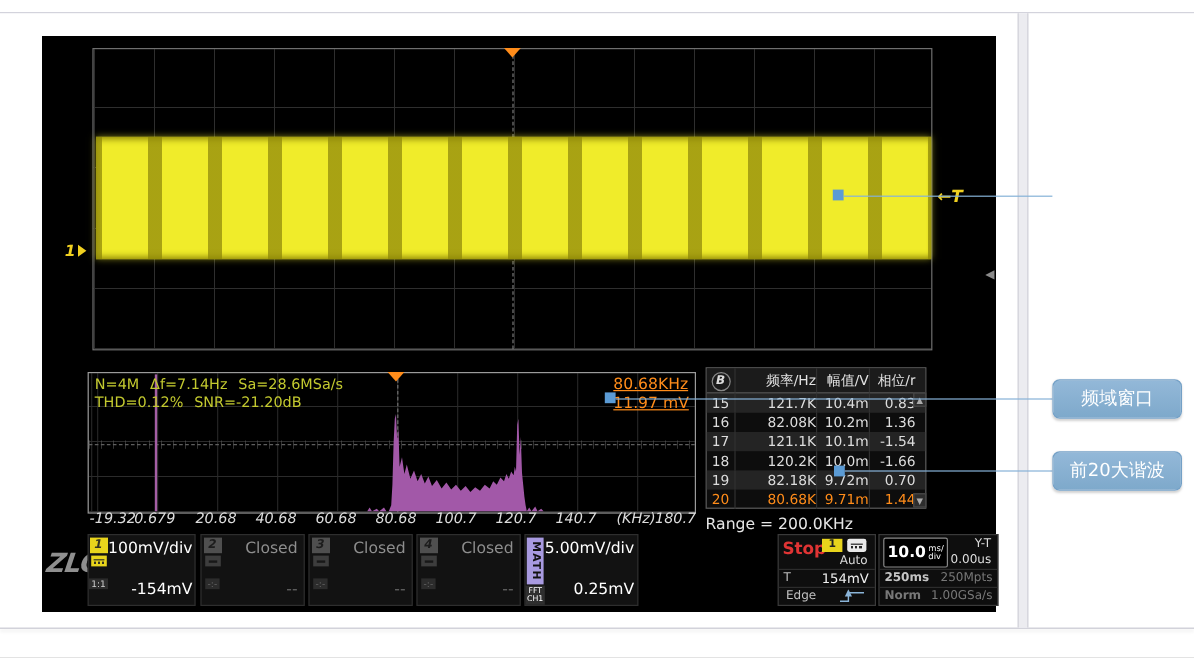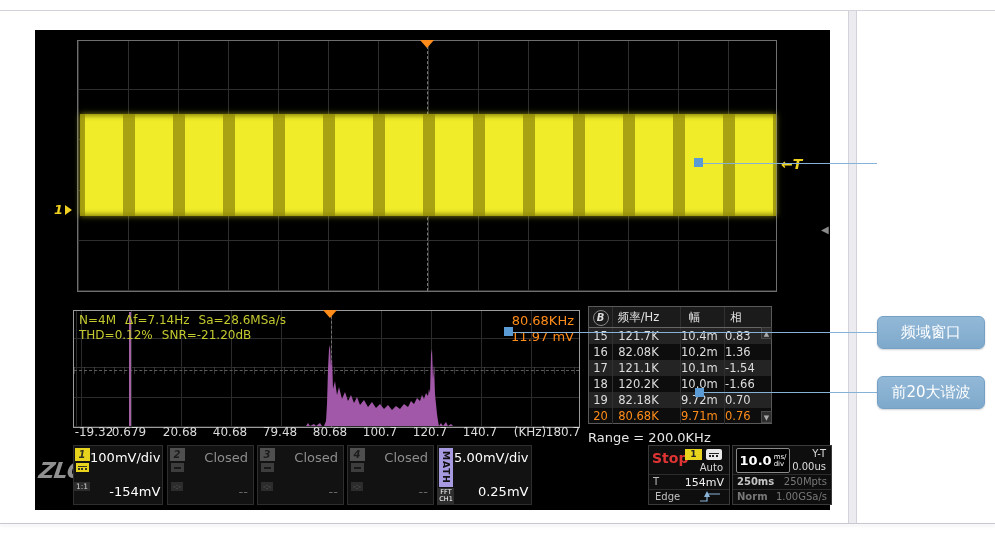--- a/index.html
+++ b/index.html
@@ -45,36 +45,36 @@
       repeating-linear-gradient(0deg,#2b2b2b 0 1px,transparent 1px 29.3px);
     background-position:7px 0,0 0;}
   .fft-centerline{position:absolute;left:257px;top:0;height:100%;width:0;border-left:1px dashed #707070;}
   .fft-crosshair{position:absolute;left:0;top:59px;width:100%;height:0;border-top:1px dashed #5e5e5e;}
   .fft-ticks{position:absolute;left:0;top:56px;width:100%;height:7px;
       background:repeating-linear-gradient(90deg,#555 0 1px,transparent 1px 10px);opacity:.6;}
   .dc-line{position:absolute;left:55px;top:1px;width:2px;height:114px;background:#a55fa5;}
   .fft-svg{position:absolute;left:0;bottom:0;}
   .fft-info{position:absolute;left:5px;top:2px;color:#c3c92f;font-size:12px;line-height:15px;white-space:nowrap;}
   .fft-info span{margin-right:9px;}
-  .fft-readout{position:absolute;right:5px;top:2px;text-align:right;color:#ff8c1a;font-size:13px;line-height:16px;}
-  .fft-axis{position:absolute;left:38px;top:395px;width:507px;height:16px;color:#dcdcdc;font-size:12px;}
+  .fft-readout{position:absolute;right:5px;top:2px;color:#ff8c1a;font-size:13px;line-height:16px;text-decoration:underline;}
+  .fft-axis{position:absolute;left:38px;top:395px;width:507px;height:16px;color:#dcdcdc;font-size:12px;font-style:italic;}
   .fft-axis span{position:absolute;transform:translateX(-50%);white-space:nowrap;}
   .fft-axis span:nth-child(1){left:21px}.fft-axis span:nth-child(2){left:56px}
   .fft-axis span:nth-child(3){left:107px}.fft-axis span:nth-child(4){left:157px}
   .fft-axis span:nth-child(5){left:207px}.fft-axis span:nth-child(6){left:257px}
   .fft-axis span:nth-child(7){left:307px}.fft-axis span:nth-child(8){left:357px}
   .fft-axis span:nth-child(9){left:407px}.fft-axis span:nth-child(10){left:457px}
   .fft-axis span:nth-child(11){left:490px}
 
   
   .htable{position:absolute;left:553px;top:276px;width:184px;height:118px;border:1px solid #5a5a5a;
       box-sizing:border-box;background:#0d0d0d;font-size:11.5px;color:#ddd;}
   .ht-row{display:flex;height:16px;line-height:16px;}
   .ht-head{height:20px;line-height:20px;background:#1b1b1b;border-bottom:1px solid #666;color:#e2e2e2;}
-  .ht-c{box-sizing:border-box;border-right:1px solid #303030;padding-right:16px;text-align:center;overflow:hidden;}
+  .ht-c{box-sizing:border-box;border-right:1px solid #303030;padding-right:0;text-align:right;overflow:hidden;}
   .c-n{width:24px;text-align:center;padding-right:0;}
   .c-f{width:68px;}.c-a{width:44px;}.c-p{width:38px;border-right:none;}
   .ht-row:nth-child(even):not(.ht-head){background:#242424;}
   .ht-row.active{color:#ff8c1a;}
   .b-icon{display:inline-block;width:14px;height:14px;border:1px solid #888;border-radius:50%;
       font-size:10px;line-height:14px;font-style:italic;font-weight:bold;color:#ddd;text-align:center;vertical-align:middle;}
   .scrollbtn{position:absolute;right:1px;width:11px;height:12px;background:#2d2d2d;color:#aaa;font-size:7px;
       line-height:12px;text-align:center;border:1px solid #4a4a4a;box-sizing:border-box;}
   .sb-up{top:297px;left:726px;}
   .sb-dn{top:381px;left:726px;}
@@ -187,21 +187,21 @@
         <div>80.68KHz</div>
         <div>11.97 mV</div>
       </div>
     </div>
     <div class="abs tri tri-fft"></div>
     <div class="fft-axis">
       <span>-19.32</span>
       <span>0.679</span>
       <span>20.68</span>
       <span>40.68</span>
-      <span>79.48</span>
+      <span>60.68</span>
       <span>80.68</span>
       <span>100.7</span>
       <span>120.7</span>
       <span>140.7</span>
       <span>(KHz)</span>
       <span>180.7</span>
     </div>
 
     <div class="htable">
       <div class="ht-row ht-head">
@@ -237,21 +237,21 @@
       <div class="ht-row">
         <div class="ht-c c-n">19</div>
         <div class="ht-c c-f">82.18K</div>
         <div class="ht-c c-a">9.72m</div>
         <div class="ht-c c-p">0.70</div>
       </div>
       <div class="ht-row active">
         <div class="ht-c c-n">20</div>
         <div class="ht-c c-f">80.68K</div>
         <div class="ht-c c-a">9.71m</div>
-        <div class="ht-c c-p">0.76</div>
+        <div class="ht-c c-p">1.44</div>
       </div>
     </div>
     <div class="abs scrollbtn sb-up">▲</div>
     <div class="abs scrollbtn sb-dn">▼</div>
     <div class="abs range-label">Range = 200.0KHz</div>
 
     <div class="toolbar">
       <div class="abs logo"><span>ZLG</span><sup>®</sup></div>
 
       <div class="chbox" style="left:38px;width:90px;">

